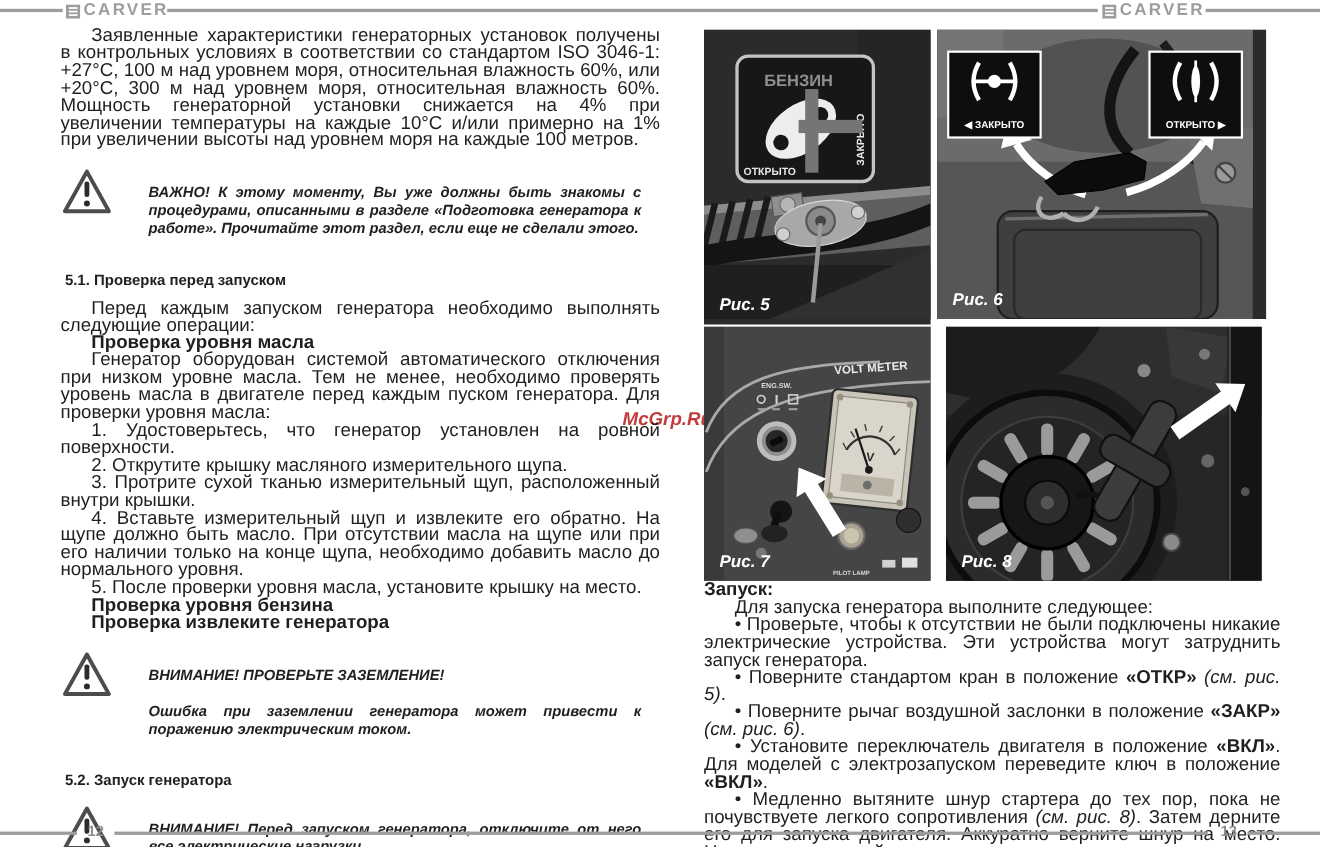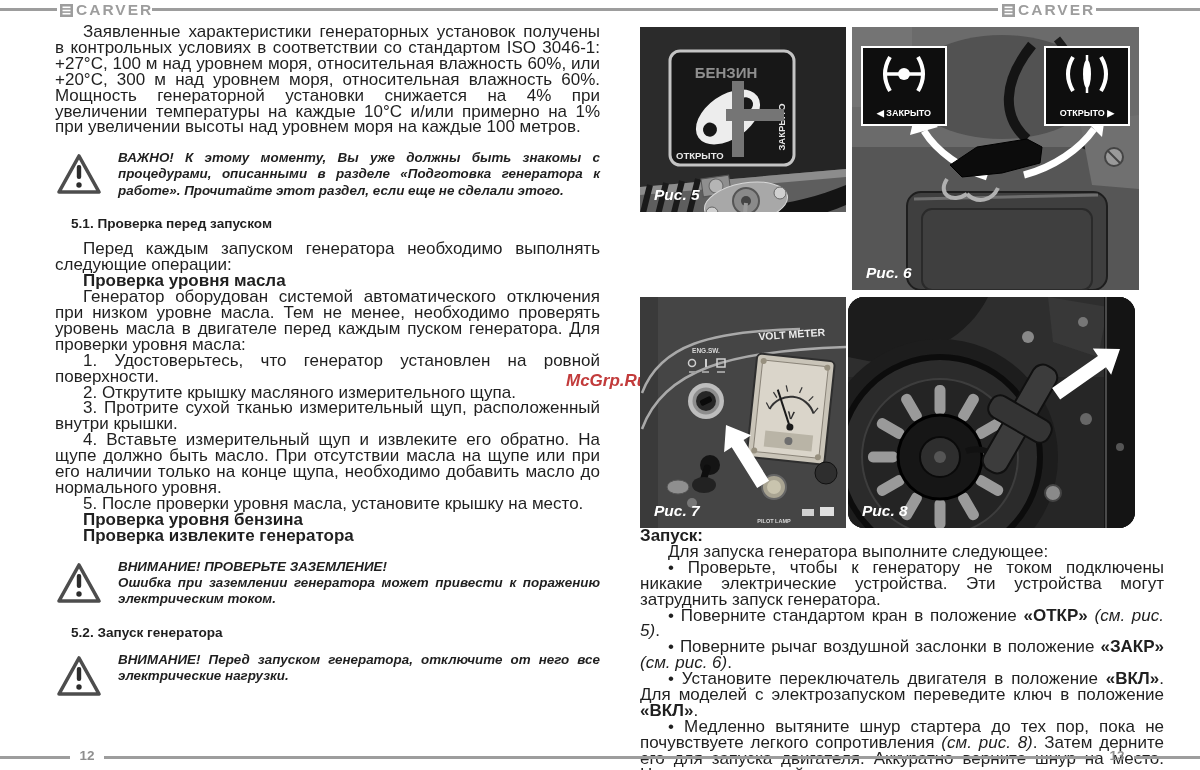--- a/index.html
+++ b/index.html
@@ -15,37 +15,37 @@
   .pagenum { position:absolute; top:748px; width:34px; text-align:center;
              font-weight:bold; font-size:13.5px; color:#8f8f8f; }
   .watermark { position:absolute; left:566px; top:371px; color:#c23b3b;
                font-weight:bold; font-style:italic; font-size:17px; }
   
   .left-col { position:absolute; left:55px; top:24px; width:545px; }
   .doc-title { font-size:14.8px; font-weight:bold; margin:0 0 15px 0; }
   .bodyp { font-size:17px; line-height:15.9px; text-align:justify;
            text-indent:28px; margin:0; }
   .bold { font-weight:bold; }
-  .sect { font-size:13.6px; font-weight:bold; margin:14px 0 10px 16px; }
+  .sect { font-size:13.6px; font-weight:bold; margin:14px 0 10px 4px; }
   .warn { display:flex; gap:15px; margin:15px 0 12px 0; }
   .warn-icon { flex:none; width:48px; margin-top:2px; }
   .warn-text { flex:1; font-weight:bold; font-style:italic; font-size:13.4px;
                line-height:16.1px; text-align:justify; }
-  .warn-text p { margin:0; }
+  .warn-text p { margin:17px; }
   
   .right-col { position:absolute; left:640px; top:27px; width:524px; }
   .fig-grid { position:relative; height:501px; }
   .fig { position:absolute; overflow:hidden; background:#2b2b2b; }
   .fig svg { position:absolute; left:0; top:0; }
   .fig-caption { position:absolute; left:14px; bottom:8px; color:#ffffff;
                  font-weight:bold; font-style:italic; font-size:15.5px; }
-  .fig5 { left:0;   top:0;   width:206px; height:185px; }
-  .fig6 { left:212px; top:0; width:287px; height:263px; }
+  .fig5 { left:0;   top:0;   width:206px; height:268px; }
+  .fig6 { left:212px; top:0; width:287px; height:263px;padding-left:12px; }
   .fig7 { left:0;   top:270px; width:206px; height:231px; }
-  .fig8 { left:208px; top:270px; width:287px; height:231px;border-radius:16px; }
+  .fig8 { left:220px; top:270px; width:287px; height:231px; }
   .right-text { }
 </style>
 </head>
 <body>
 
 <div class="rule" style="left:0;top:8px;width:57px;"></div>
 <div class="rule" style="left:152px;top:8px;width:846px;"></div>
 <div class="rule" style="left:1096px;top:8px;width:104px;"></div>
 
 <div class="brand" style="left:60px;">
@@ -331,21 +331,21 @@
           <polygon points="0,0 16,22 7,22 7,78 -7,78 -7,22 -16,22" fill="#ffffff"></polygon>
         </g>
       </svg>
       <div class="fig-caption">Рис. 8</div>
     </div>
   </div>
 
   <div class="right-text">
     <p class="bodyp bold" style="text-indent:0;">Запуск:</p>
     <p class="bodyp">Для запуска генератора выполните следующее:</p>
-    <p class="bodyp"><span>• Проверьте, чтобы к генератору не током подключены никакие электрические устройства. Эти устройства могут затруднить запуск генератора.</span></p>
+    <p class="bodyp"><span>• Проверьте, чтобы к отсутствии не были подключены никакие электрические устройства. Эти устройства могут затруднить запуск генератора.</span></p>
     <p class="bodyp"><span>• Поверните стандартом кран в положение </span><span style="font-weight: bold;">«ОТКР»</span><span> </span><span style="font-style: italic;">(см. рис. 5)</span><span>.</span></p>
     <p class="bodyp"><span>• Поверните рычаг воздушной заслонки в положение </span><span style="font-weight: bold;">«ЗАКР»</span><span> </span><span style="font-style: italic;">(см. рис. 6)</span><span>.</span></p>
     <p class="bodyp"><span>• Установите переключатель двигателя в положение </span><span style="font-weight: bold;">«ВКЛ»</span><span>. Для моделей с электрозапуском переведите ключ в положение </span><span style="font-weight: bold;">«ВКЛ»</span><span>.</span></p>
     <p class="bodyp"><span>• Медленно вытяните шнур стартера до тех пор, пока не почувствуете легкого сопротивления </span><span style="font-style: italic;">(см. рис. 8)</span><span>. Затем дерните его для запуска двигателя. Аккуратно верните шнур на место. Никогда не допускайте резкого отскока шнура.</span></p>
   </div>
 </div>
 
 <div class="rule" style="left:0;top:756px;width:70px;"></div>
 <div class="rule" style="left:104px;top:756px;width:994px;"></div>
 <div class="rule" style="left:1134px;top:756px;width:66px;"></div>

